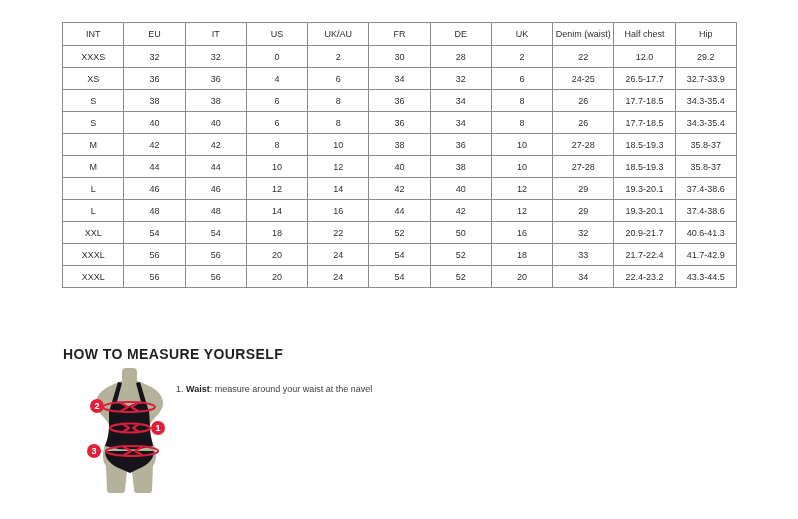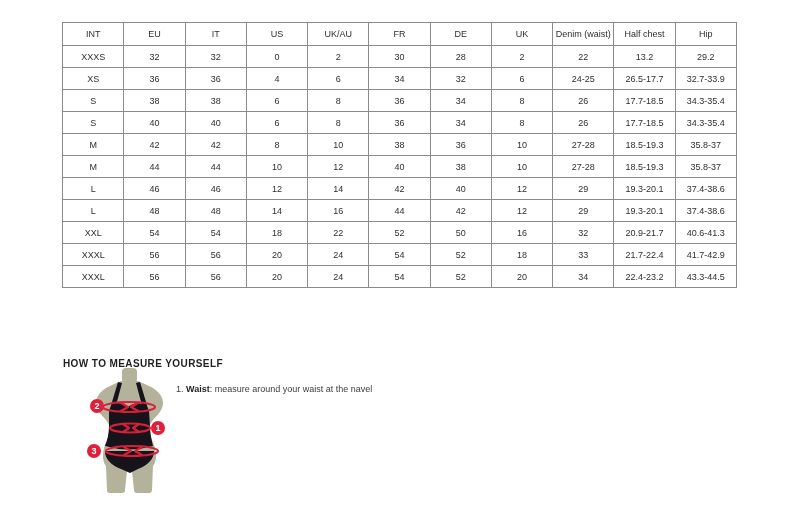--- a/index.html
+++ b/index.html
@@ -29,22 +29,22 @@
     height: 21px;
     font-weight: normal;
     white-space: nowrap;
     overflow: hidden;
   }
   .size-table th { height: 22px; }
 
   
   .measure-title {
     position: absolute;
-    left: 63px; top: 358px;
-    font-size: 10px;
+    left: 63px; top: 346px;
+    font-size: 14px;
     font-weight: bold;
     letter-spacing: 0.4px;
     color: #1f1f1f;
   }
   .figure-svg {
     position: absolute;
     left: 82px; top: 368px;
   }
   .steps {
     position: absolute;
@@ -79,21 +79,21 @@
       <tr>
         <td>XXXS</td>
         <td>32</td>
         <td>32</td>
         <td>0</td>
         <td>2</td>
         <td>30</td>
         <td>28</td>
         <td>2</td>
         <td>22</td>
-        <td>13.2</td>
+        <td>12.0</td>
         <td>29.2</td>
       </tr>
       <tr>
         <td>XS</td>
         <td>36</td>
         <td>36</td>
         <td>4</td>
         <td>6</td>
         <td>34</td>
         <td>32</td>

